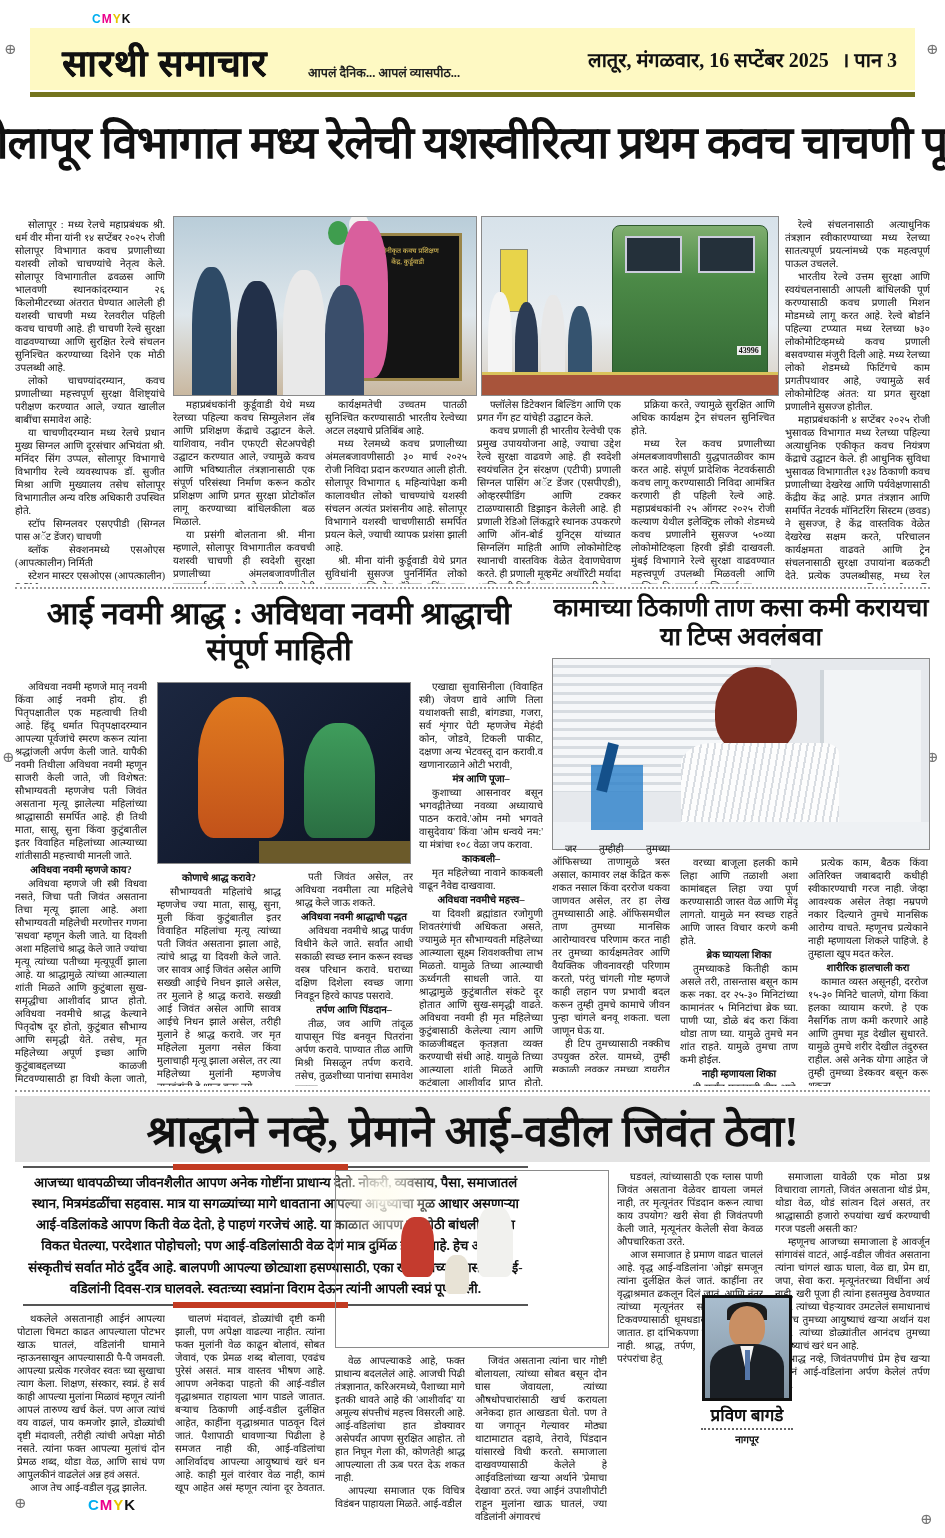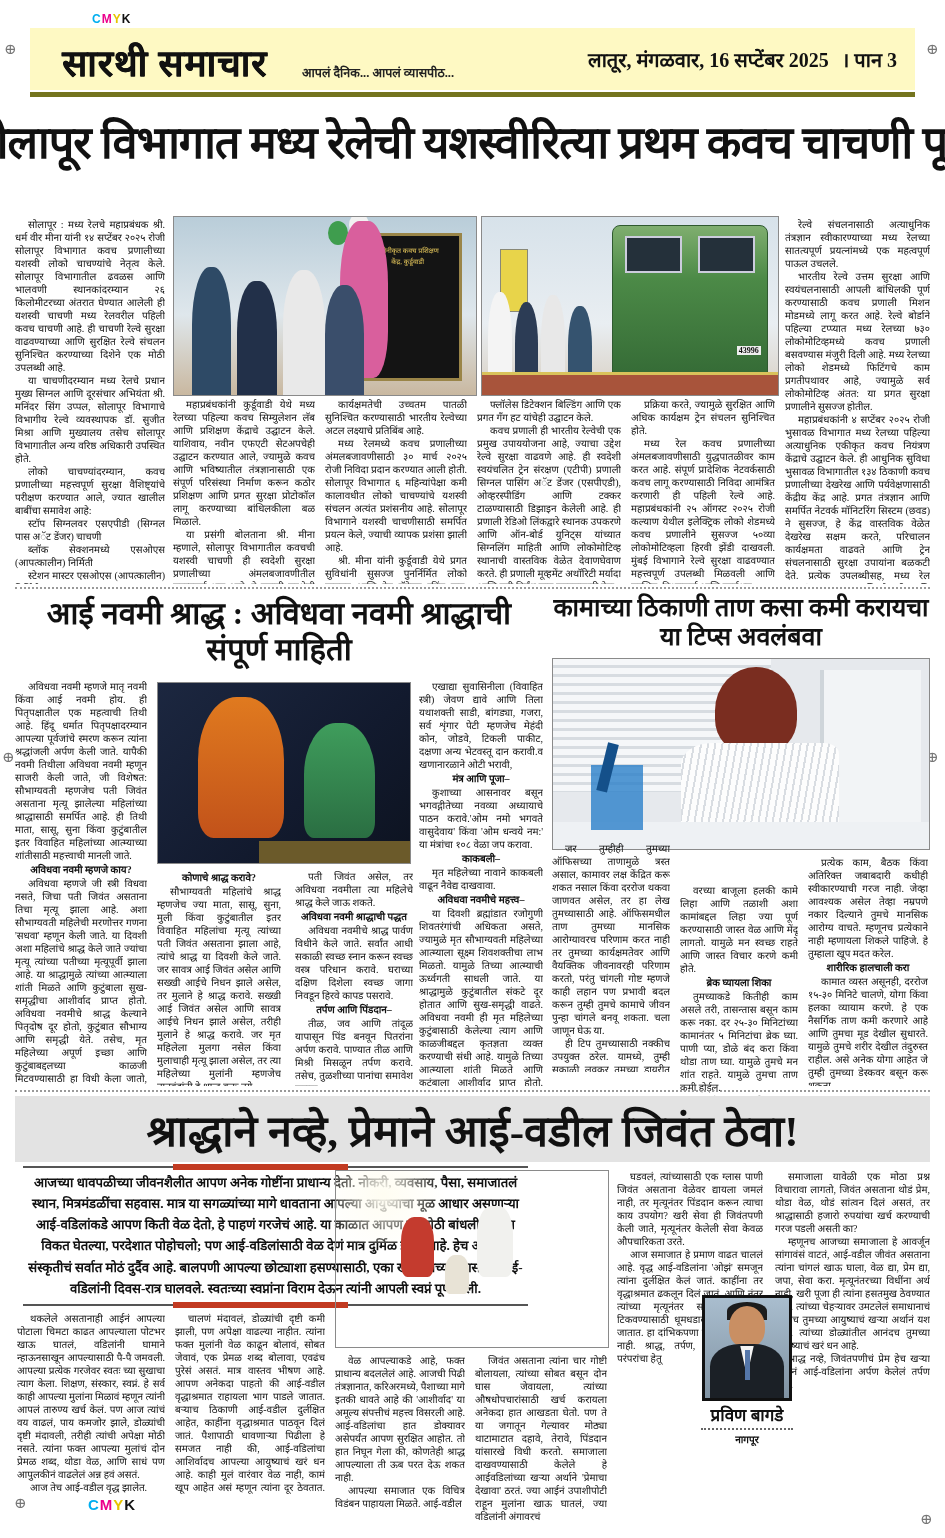--- a/index.html
+++ b/index.html
@@ -4,21 +4,21 @@
 <style>
   html,body{margin:0;padding:0;background:#ffffff;}
   .page{position:relative;width:945px;height:1538px;background:#fff;overflow:hidden;
         font-family:"Liberation Serif","DejaVu Serif",serif;color:#111;}
   .reg{position:absolute;color:#777;font-size:15px;line-height:1;}
   .cmyk{position:absolute;font-family:Liberation Sans, sans-serif;font-weight:bold;letter-spacing:1px;margin-left:40px;}
   .cmyk .c{color:#00aeef}.cmyk .m{color:#ec008c}.cmyk .y{color:#e6c400}.cmyk .k{color:#111}
   .masthead{position:absolute;left:30px;top:28px;width:885px;height:62px;background:#fef9c3;}
   .mast-title{position:absolute;left:32px;top:8px;font-size:37px;font-weight:bold;letter-spacing:1px;
               text-shadow:0.6px 0 #000;}
-  .mast-tag{position:absolute;left:272px;top:36px;font-size:12.5px;font-weight:bold;color:#222;}
+  .mast-tag{position:absolute;left:278px;top:36px;font-size:12.5px;font-weight:bold;color:#222;}
   .mast-date{position:absolute;right:18px;top:18px;font-size:20px;font-weight:bold;}
   .mast-date .pg{margin-left:8px;}
   .rule-olive{position:absolute;left:30px;top:92px;width:885px;height:5px;background:#74741e;}
   .main-headline{position:absolute;left:8px;top:99px;width:929px;height:82px;display:flex;align-items:center;
                  justify-content:center;font-size:45px;font-weight:bold;white-space:nowrap;letter-spacing:-1px;}
   .sub-headline{position:absolute;left:55px;top:184px;width:835px;height:29px;background:#0b0b0b;color:#fff;
                 font-size:19px;font-weight:bold;text-align:center;line-height:29px;}
   .sect{position:absolute;}
   .col{position:absolute;overflow:hidden;text-align:justify;font-size:10px;line-height:1.3;}
   .para{margin:0;text-indent:13px;}
@@ -112,22 +112,22 @@
       <span class="pg">। पान 3</span>
     </div>
   </div>
   <div class="rule-olive"></div>
 
   <div class="main-headline">सोलापूर विभागात मध्य रेलेची यशस्वीरित्या प्रथम कवच चाचणी पूर्ण</div>
 
   <div class="sect" style="left:15px;top:216px;width:915px;height:368px;">
     <div class="col" style="left:0;top:2px;width:150px;height:366px;">
         <p class="para">सोलापूर : मध्य रेलचे महाप्रबंधक श्री. धर्म वीर मीना यांनी १४ सप्टेंबर २०२५ रोजी सोलापूर विभागात कवच प्रणालीच्या यशस्वी लोको चाचण्यांचे नेतृत्व केले. सोलापूर विभागातील ढवळस आणि भालवणी स्थानकांदरम्यान २६ किलोमीटरच्या अंतरात घेण्यात आलेली ही यशस्वी चाचणी मध्य रेलवरील पहिली कवच चाचणी आहे. ही चाचणी रेल्वे सुरक्षा वाढवण्याच्या आणि सुरक्षित रेल्वे संचलन सुनिश्चित करण्याच्या दिशेने एक मोठी उपलब्धी आहे.</p>
+        <p class="para">लोको चाचण्यांदरम्यान, कवच प्रणालीच्या महत्त्वपूर्ण सुरक्षा वैशिष्ट्यांचे परीक्षण करण्यात आले, ज्यात खालील बाबींचा समावेश आहे:</p>
         <p class="para">या चाचणीदरम्यान मध्य रेलचे प्रधान मुख्य सिग्नल आणि दूरसंचार अभियंता श्री. मनिंदर सिंग उप्पल, सोलापूर विभागाचे विभागीय रेल्वे व्यवस्थापक डॉ. सुजीत मिश्रा आणि मुख्यालय तसेच सोलापूर विभागातील अन्य वरिष्ठ अधिकारी उपस्थित होते.</p>
-        <p class="para">लोको चाचण्यांदरम्यान, कवच प्रणालीच्या महत्त्वपूर्ण सुरक्षा वैशिष्ट्यांचे परीक्षण करण्यात आले, ज्यात खालील बाबींचा समावेश आहे:</p>
         <p class="para">स्टॉप सिग्नलवर एसएपीडी (सिग्नल पास अॅट डेंजर) चाचणी</p>
         <p class="para">ब्लॉक सेक्शनमध्ये एसओएस (आपत्कालीन) निर्मिती</p>
         <p class="para">स्टेशन मास्टर एसओएस (आपत्कालीन) निर्मिती</p>
       </div>
 
     <div class="photo p1" style="left:158px;top:0;width:302px;height:178px;">
       <div class="shape b1"></div>
       <div class="shape b2"></div>
       <div class="shape b3"></div>
       <div class="shape plaque">
@@ -223,21 +223,21 @@
       <div class="shape hair"></div>
       <div class="shape shirt"></div>
       <div class="shape desk"></div>
       <div class="shape cup"></div>
       <div class="shape pen"></div>
     </div>
     <div class="col" style="left:0;top:248px;width:118px;height:230px;">
         <p class="para">जर तुम्हीही तुमच्या ऑफिसच्या ताणामुळे त्रस्त असाल, कामावर लक्ष केंद्रित करू शकत नसाल किंवा दररोज थकवा जाणवत असेल, तर हा लेख तुमच्यासाठी आहे. ऑफिसमधील ताण तुमच्या मानसिक आरोग्यावरच परिणाम करत नाही तर तुमच्या कार्यक्षमतेवर आणि वैयक्तिक जीवनावरही परिणाम करतो, परंतु चांगली गोष्ट म्हणजे काही लहान पण प्रभावी बदल करून तुम्ही तुमचे कामाचे जीवन पुन्हा चांगले बनवू शकता. चला जाणून घेऊ या.</p>
         <p class="para">ही टिप तुमच्यासाठी नक्कीच उपयुक्त ठरेल. यामध्ये, तुम्ही सकाळी लवकर तुमच्या डायरीत दिवसभराची कामे लिहावीत.</p>
       </div>
-    <div class="col" style="left:128px;top:262px;width:118px;height:230px;margin-top:28px;">
+    <div class="col" style="left:128px;top:262px;width:118px;height:230px;">
         <p class="para">वरच्या बाजूला हलकी कामे लिहा आणि तळाशी अशा कामांबद्दल लिहा ज्या पूर्ण करण्यासाठी जास्त वेळ आणि मेंदू लागतो. यामुळे मन स्वच्छ राहते आणि जास्त विचार करणे कमी होते.</p>
         <div class="shead">ब्रेक घ्यायला शिका</div>
         <p class="para">तुमच्याकडे कितीही काम असले तरी, तासन्तास बसून काम करू नका. दर २५-३० मिनिटांच्या कामानंतर ५ मिनिटांचा ब्रेक घ्या. पाणी प्या, डोळे बंद करा किंवा थोडा ताण घ्या. यामुळे तुमचे मन शांत राहते. यामुळे तुमचा ताण कमी होईल.</p>
         <div class="shead">नाही म्हणायला शिका</div>
         <p class="para">ही सर्वांत महत्त्वाची टीप आहे. तुम्हाला तुमच्या ऑफिसमधील</p>
       </div>
     <div class="col" style="left:256px;top:262px;width:120px;height:230px;">
         <p class="para">प्रत्येक काम, बैठक किंवा अतिरिक्त जबाबदारी कधीही स्वीकारण्याची गरज नाही. जेव्हा आवश्यक असेल तेव्हा नम्रपणे नकार दिल्याने तुमचे मानसिक आरोग्य वाचते. म्हणूनच प्रत्येकाने नाही म्हणायला शिकले पाहिजे. हे तुम्हाला खूप मदत करेल.</p>
         <div class="shead">शारीरिक हालचाली करा</div>
         <p class="para">कामात व्यस्त असूनही, दररोज १५-३० मिनिटे चालणे, योगा किंवा हलका व्यायाम करणे. हे एक नैसर्गिक ताण कमी करणारे आहे आणि तुमचा मूड देखील सुधारते. यामुळे तुमचे शरीर देखील तंदुरुस्त राहील. असे अनेक योगा आहेत जे तुम्ही तुमच्या डेस्कवर बसून करू शकता.</p>

